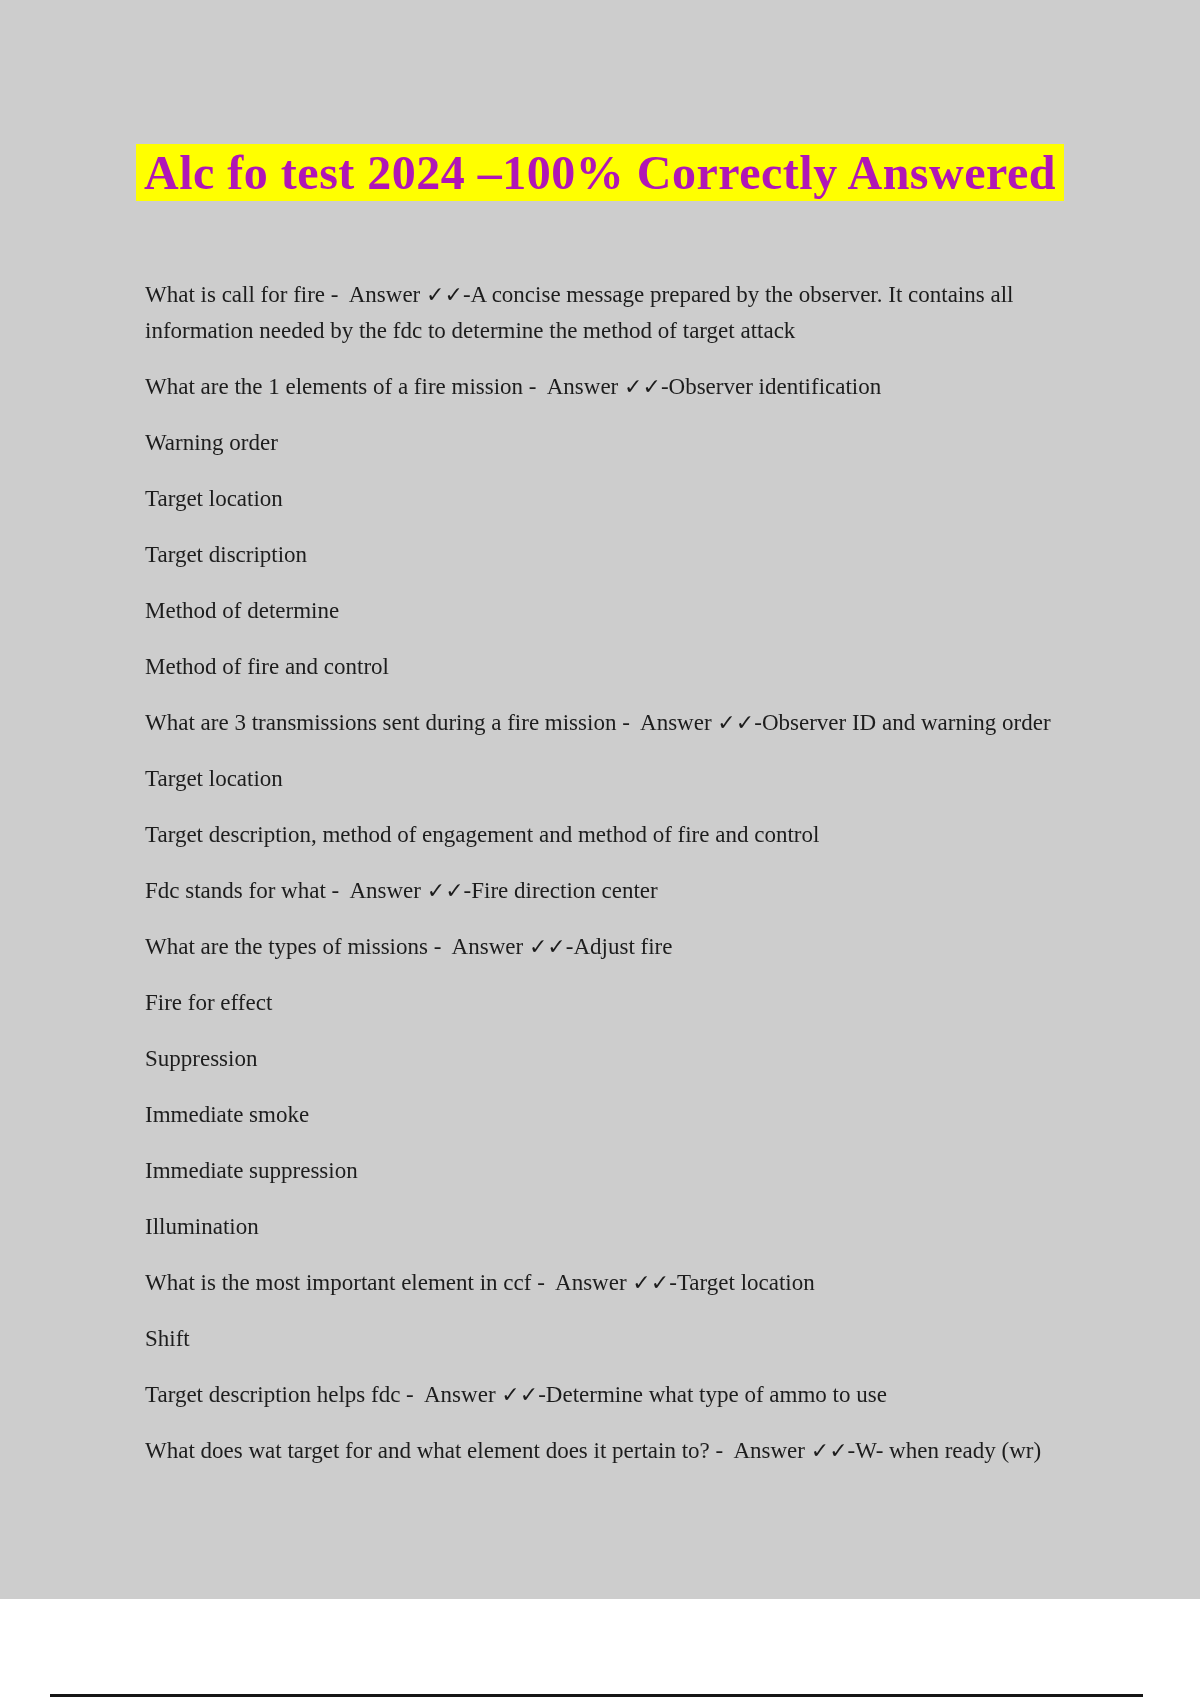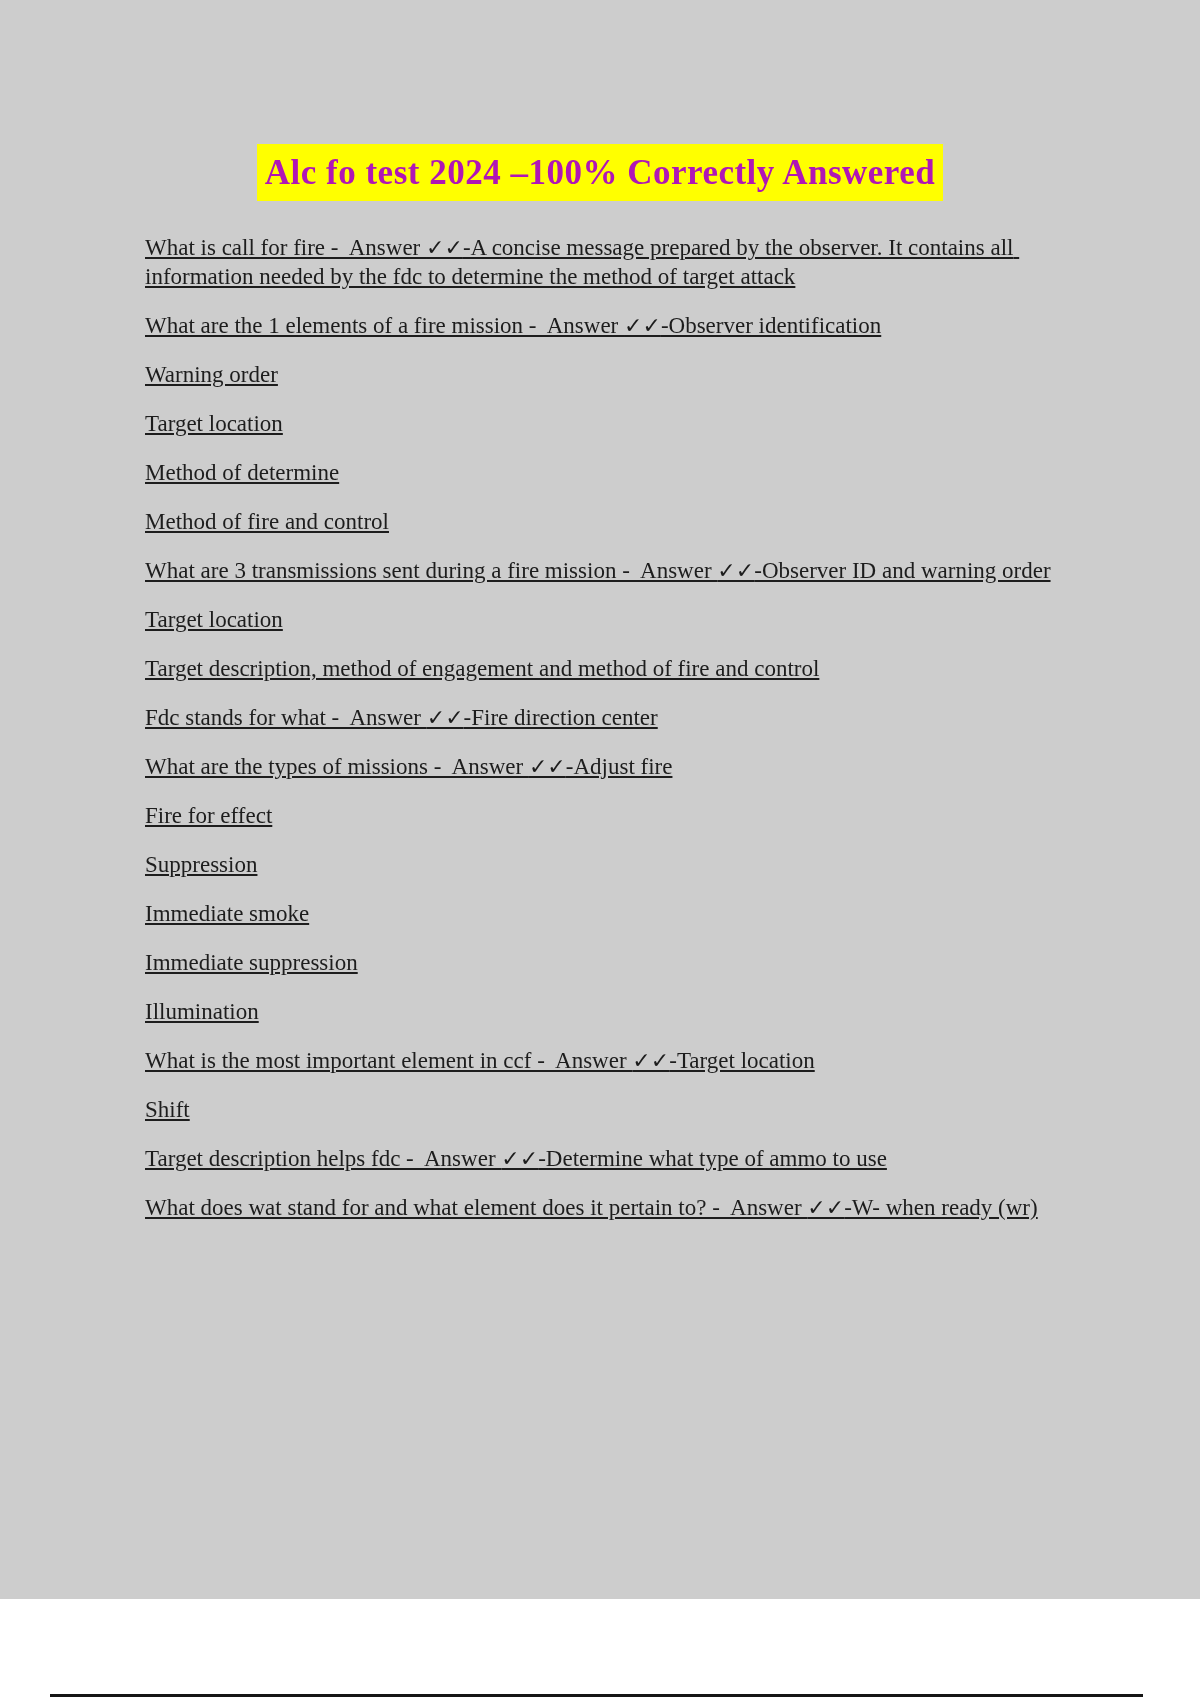--- a/index.html
+++ b/index.html
@@ -16,32 +16,31 @@
   }
   .title-row{
     padding-top:144px;
     text-align:center;
   }
   .title{
     display:inline-block;
     background:var(--highlight,#ffff00);
     color:var(--title-color,#b016b6);
     font-weight:bold;
-    font-size:35px;
+    font-size:48px;
     line-height:57px;
     padding:0 8px;
     letter-spacing:0.5px;
     white-space:nowrap;
   }
   .content{
-    margin:32px 115px 0 145px;
+    margin:76px 115px 0 145px;
     color:var(--text-color,#1d1d1d);
     font-size:23px;
-    line-height:29px;
-    text-decoration:underline;
+    line-height:36px;
   }
   .content p{
     margin:0 0 20px 0;
     white-space:pre-wrap;
   }
   .checks{
     font-weight:700;
     font-family:"DejaVu Sans","Liberation Serif",sans-serif;
     font-size:22px;
   }
@@ -65,35 +64,36 @@
 
   <div class="title-row">
     <span class="title">Alc fo test 2024 –100% Correctly Answered</span>
   </div>
 
   <div class="content">
       <p><span>What is call for fire -  Answer </span><span class="checks">✓✓</span><span>-A concise message prepared by the observer. It contains all information needed by the fdc to determine the method of target attack</span></p>
       <p><span>What are the 1 elements of a fire mission -  Answer </span><span class="checks">✓✓</span><span>-Observer identification</span></p>
       <p><span>Warning order</span></p>
       <p><span>Target location</span></p>
+      <p><span>Target discription</span></p>
       <p><span>Method of determine</span></p>
       <p><span>Method of fire and control</span></p>
       <p><span>What are 3 transmissions sent during a fire mission -  Answer </span><span class="checks">✓✓</span><span>-Observer ID and warning order</span></p>
       <p><span>Target location</span></p>
       <p><span>Target description, method of engagement and method of fire and control</span></p>
       <p><span>Fdc stands for what -  Answer </span><span class="checks">✓✓</span><span>-Fire direction center</span></p>
       <p><span>What are the types of missions -  Answer </span><span class="checks">✓✓</span><span>-Adjust fire</span></p>
       <p><span>Fire for effect</span></p>
       <p><span>Suppression</span></p>
       <p><span>Immediate smoke</span></p>
       <p><span>Immediate suppression</span></p>
       <p><span>Illumination</span></p>
       <p><span>What is the most important element in ccf -  Answer </span><span class="checks">✓✓</span><span>-Target location</span></p>
       <p><span>Shift</span></p>
       <p><span>Target description helps fdc -  Answer </span><span class="checks">✓✓</span><span>-Determine what type of ammo to use</span></p>
-      <p><span>What does wat stand for and what element does it pertain to? -  Answer </span><span class="checks">✓✓</span><span>-W- when ready (wr)</span></p>
+      <p><span>What does wat target for and what element does it pertain to? -  Answer </span><span class="checks">✓✓</span><span>-W- when ready (wr)</span></p>
     </div>
 
   <div class="next-page-strip">
     <div class="next-page-divider"></div>
   </div>
 
 </div>
 
 </body></html>

